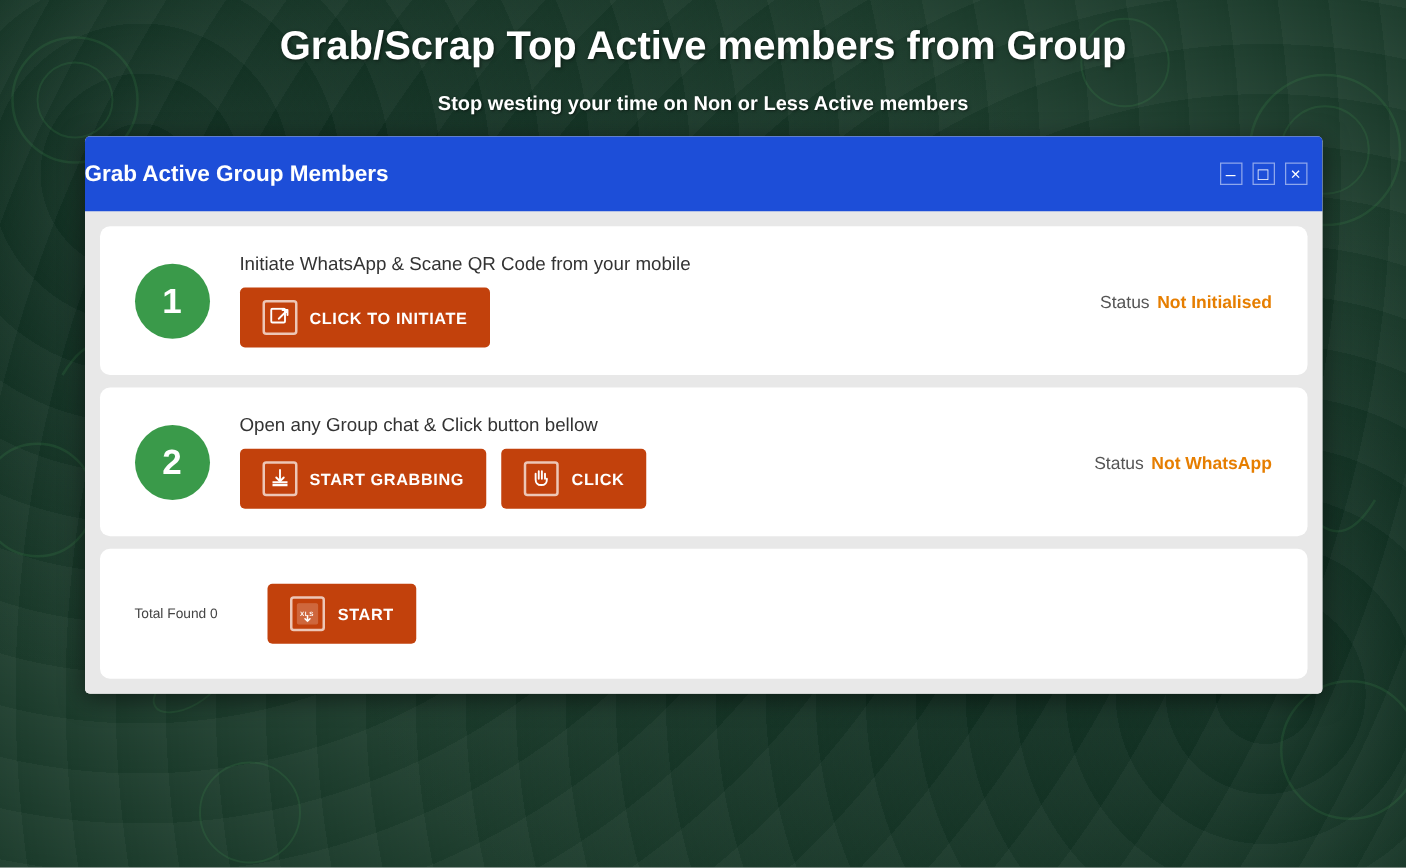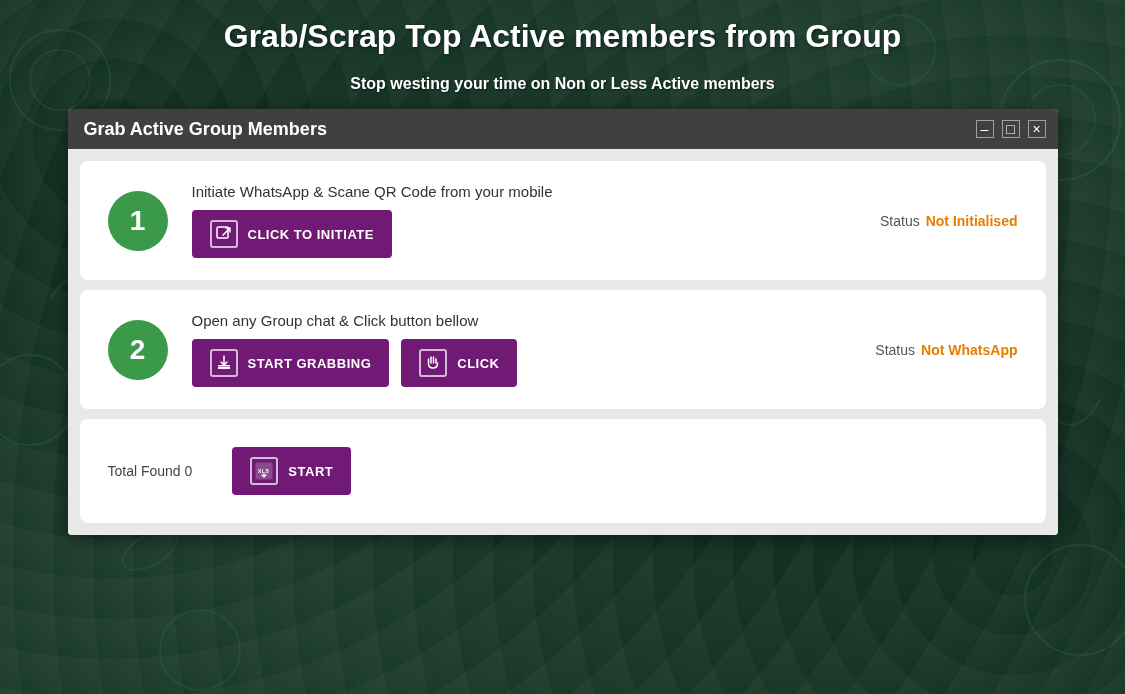--- a/index.html
+++ b/index.html
@@ -71,25 +71,25 @@
     
     .window {
       width: 990px;
       background: #f0f0f0;
       border-radius: 4px;
       overflow: hidden;
       box-shadow: 0 4px 20px rgba(0,0,0,0.5);
     }
 
     .titlebar {
-      background: #404040;
-      height: 40px;
-      display: flex;
-      align-items: center;
-      padding: 0 16px;
+      background: #1d4ed8;
+      height: 60px;
+      display: flex;
+      align-items: center;
+      padding: 0 0;
       position: relative;
     }
 
     .titlebar-title {
       color: #ffffff;
       font-size: 18px;
       font-weight: bold;
     }
 
     .titlebar-controls {
@@ -159,21 +159,21 @@
       font-size: 15px;
     }
 
     .card-buttons {
       display: flex;
       gap: 12px;
       align-items: center;
     }
 
     .btn-green {
-      background: #701a75;
+      background: #c2410c;
       color: #fff;
       border: none;
       border-radius: 4px;
       padding: 10px 18px;
       font-size: 13px;
       font-weight: bold;
       cursor: pointer;
       display: flex;
       align-items: center;
       gap: 10px;
@@ -223,21 +223,21 @@
       background: #ffffff;
       border-radius: 8px;
       padding: 28px 28px;
       display: flex;
       align-items: center;
       gap: 40px;
     }
 
     .total-found {
       color: #444;
-      font-size: 14px;
+      font-size: 11px;
     }
   </style>
 </head>
 <body>
 
 <div class="bg-pattern">
   <svg viewBox="0 0 1125 694" xmlns="http://www.w3.org/2000/svg">
 
     <circle cx="60" cy="80" r="50" fill="none" stroke="#4aaa5a" stroke-width="2"></circle>
     <circle cx="60" cy="80" r="30" fill="none" stroke="#4aaa5a" stroke-width="1.5"></circle>

